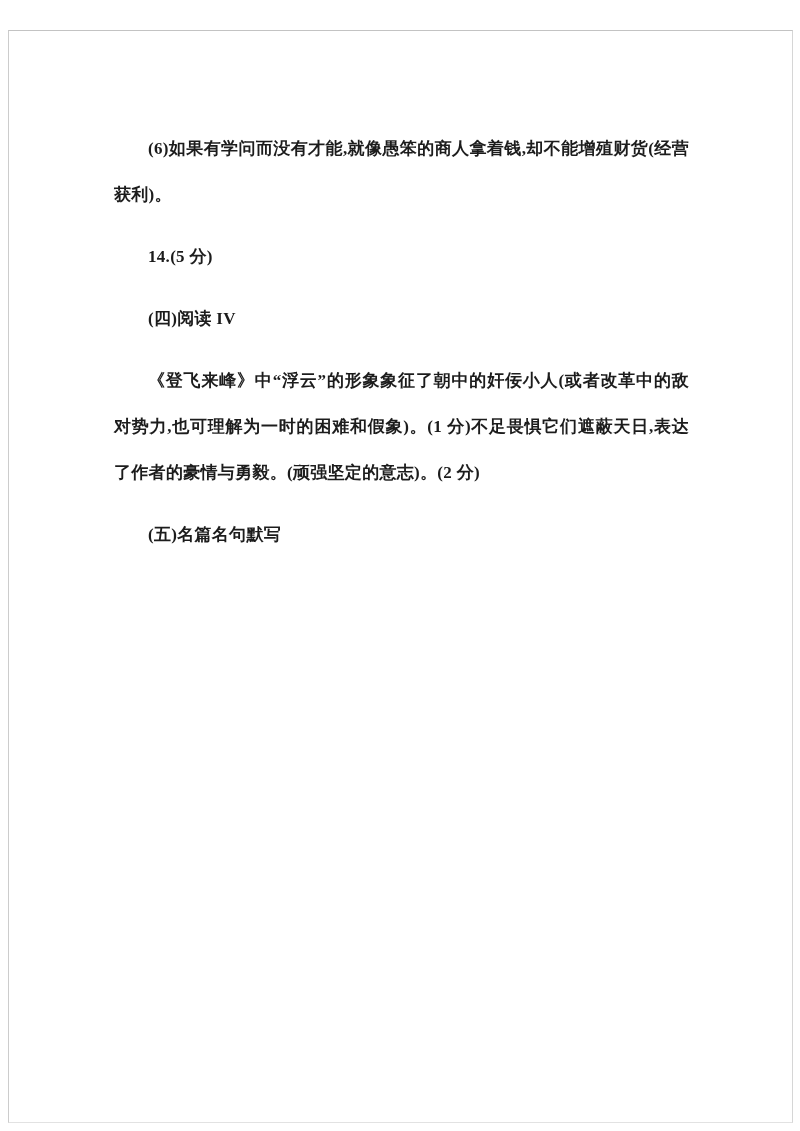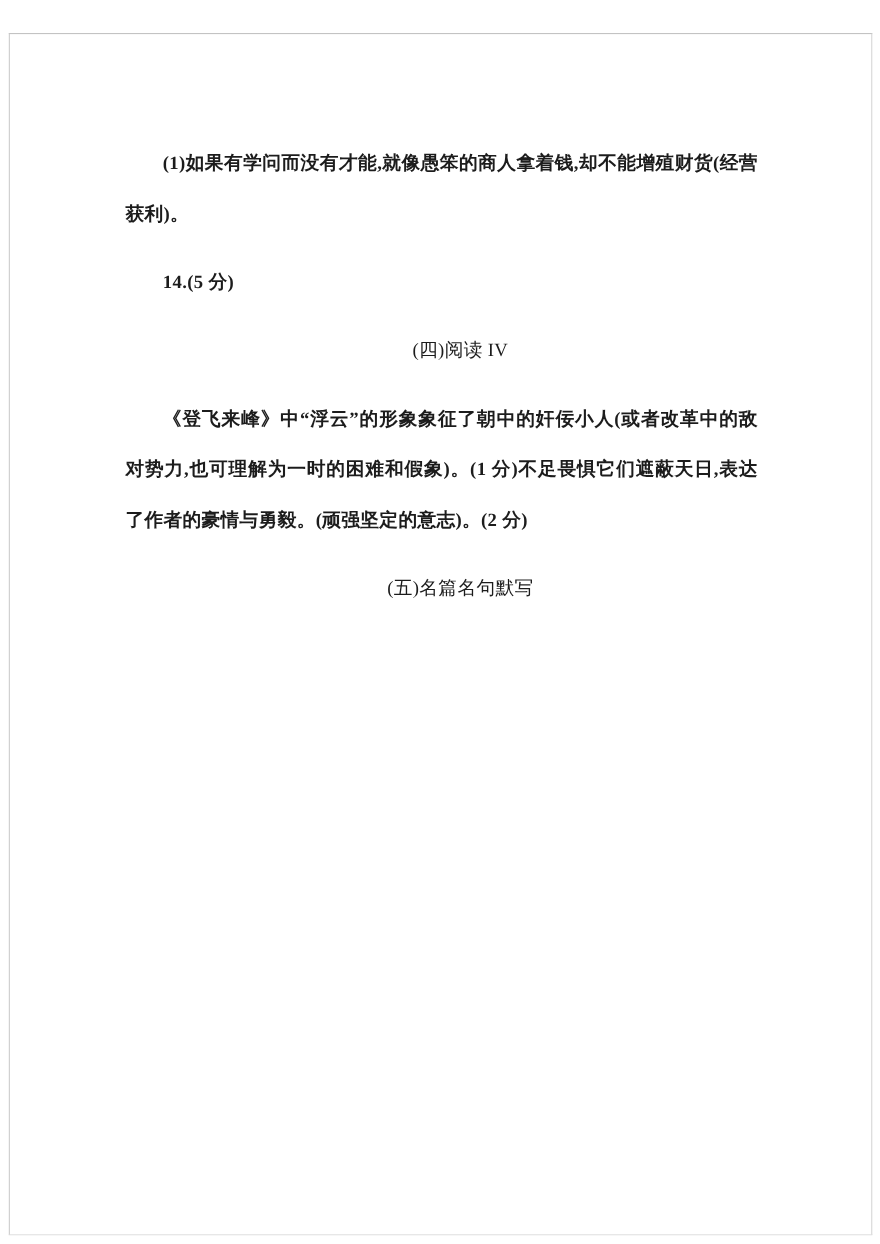--- a/index.html
+++ b/index.html
@@ -38,29 +38,29 @@
     font-size: 17px;
     line-height: 46px;
     font-weight: 600;
     text-align: justify;
     text-indent: 2em;
     margin-bottom: 16px;
     letter-spacing: 0.3px;
     word-break: break-all;
   }
   .para.heading {
-    font-weight: 400;
-    text-align: center;
+    font-weight: 700;
+    text-align: left;
   }
 </style>
 </head>
 <body>
 
 <div class="page">
   <div class="frame"></div>
   <div class="content">
-    <p class="para">(1)如果有学问而没有才能,就像愚笨的商人拿着钱,却不能增殖财货(经营获利)。</p>
+    <p class="para">(6)如果有学问而没有才能,就像愚笨的商人拿着钱,却不能增殖财货(经营获利)。</p>
     <p class="para">14.(5 分)</p>
     <p class="para heading">(四)阅读 IV</p>
     <p class="para">《登飞来峰》中“浮云”的形象象征了朝中的奸佞小人(或者改革中的敌对势力,也可理解为一时的困难和假象)。(1 分)不足畏惧它们遮蔽天日,表达了作者的豪情与勇毅。(顽强坚定的意志)。(2 分)</p>
     <p class="para heading">(五)名篇名句默写</p>
   </div>
 </div>
 
 </body></html>

